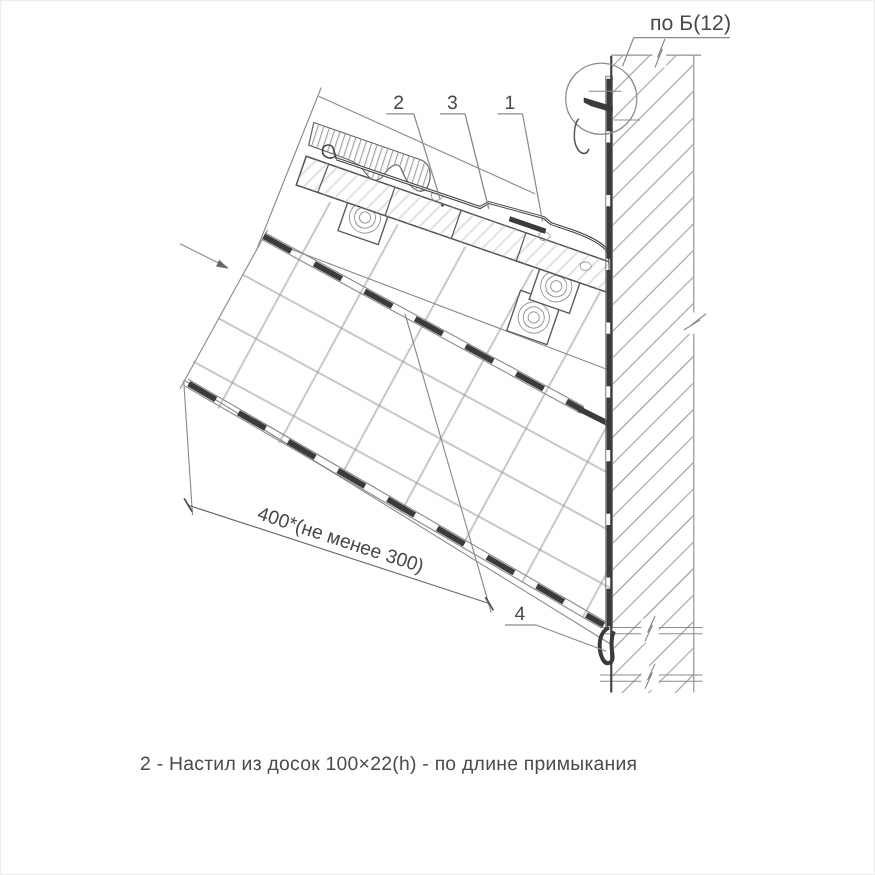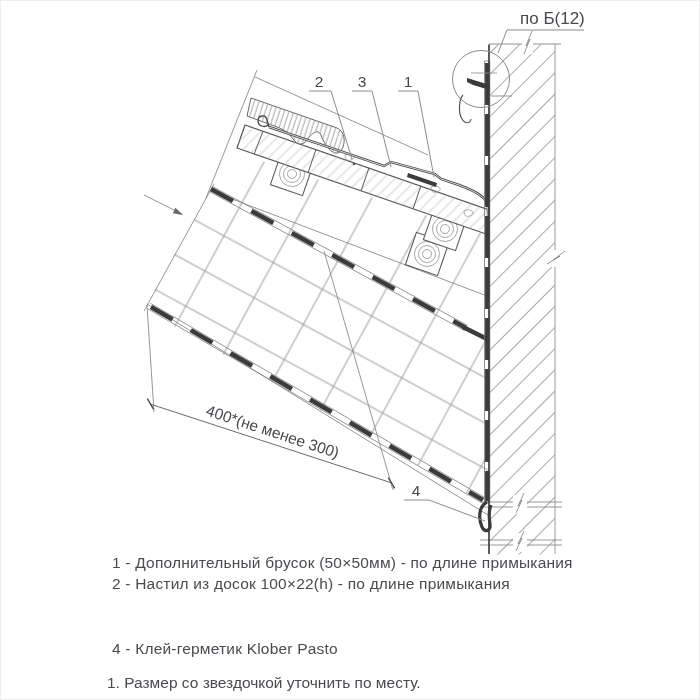--- a/index.html
+++ b/index.html
@@ -199,18 +199,15 @@
     <line x1="397" y1="90" x2="417" y2="90" stroke="#8b8b8b" stroke-width="1"></line>
     <line x1="417" y1="90" x2="433" y2="176" stroke="#8b8b8b" stroke-width="1"></line>
   </g>
   <g>
     <text x="415" y="495" font-size="15.5" text-anchor="middle">4</text>
     <line x1="403" y1="499" x2="428" y2="499" stroke="#8b8b8b" stroke-width="1"></line>
     <line x1="428" y1="499" x2="484" y2="520" stroke="#8b8b8b" stroke-width="1"></line>
   </g>
 </svg>
 
-  <div class="legend-item" style="top:553px">1 - Дополнительный брусок (50×50мм) - по длине примыкания</div>
-  <div class="legend-item" style="top:574px">2 - Настил из досок 100×22(h) - по длине примыкания</div>
-  <div class="legend-item" style="top:639px">4 -  Клей-герметик Klober  Pasto</div>
-  <div class="legend-note" style="top:673px">1. Размер со звездочкой  уточнить по месту.</div>
+  <div class="legend-item" style="top:602px">2 - Настил из досок 100×22(h) - по длине примыкания</div>
 
 </div>
 
 </body></html>

